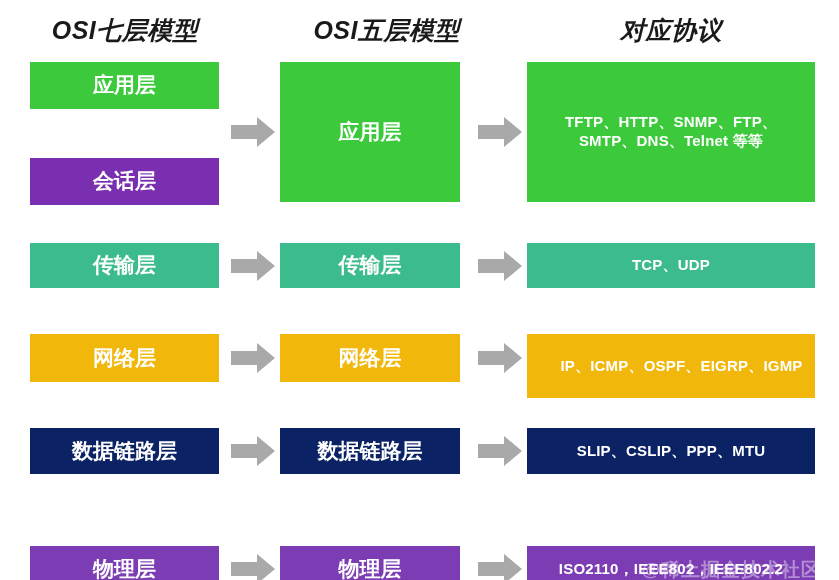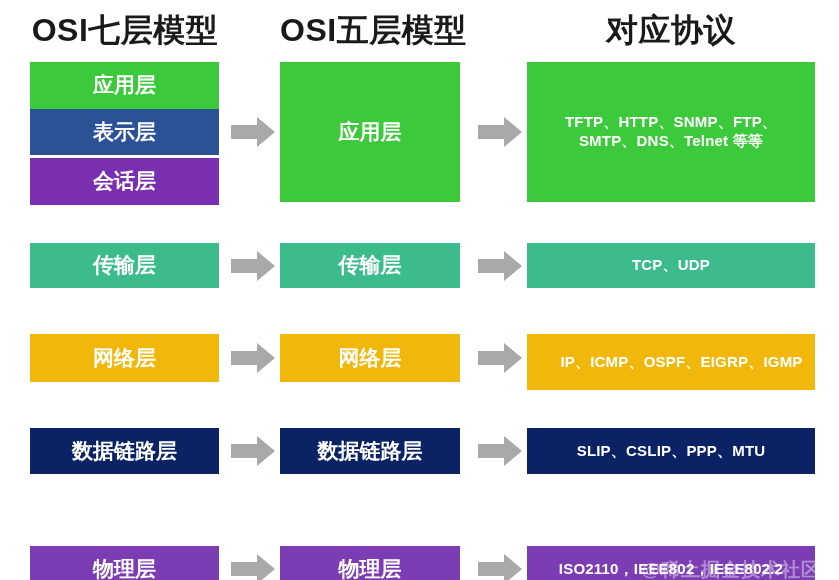--- a/index.html
+++ b/index.html
@@ -26,26 +26,27 @@
   .headers {
     position: absolute;
     top: 12px;
     left: 0;
     width: 839px;
     height: 44px;
   }
   .col-header {
     position: absolute;
     top: 0;
-    font-size: 32px;
+    font-size: 25px;
     font-weight: 700;
     color: #1a1a1a;
     letter-spacing: 0.5px;
     white-space: nowrap;
     line-height: 36px;
+    font-style: italic;
   }
   .col-header.h1 { left: 30px;  width: 190px; text-align: center; }
   .col-header.h2 { left: 280px; width: 180px; text-align: right; }
   .col-header.h3 { left: 527px; width: 288px; text-align: center; }
 
   
   .row {
     position: absolute;
     left: 0;
     width: 839px;
@@ -130,21 +131,20 @@
   <div class="headers">
     <div class="col-header h1">OSI七层模型</div>
     <div class="col-header h2">OSI五层模型</div>
     <div class="col-header h3">对应协议</div>
   </div>
 
   <div class="row row-r0">
 
     <div class="stack">
       <div class="sub s0" style="background-color: rgb(60, 201, 60);">应用层</div>
-      <div class="sub s1" style="background-color: rgb(43, 81, 150);">表示层</div>
       <div class="sub s2" style="background-color: rgb(122, 47, 176);">会话层</div>
     </div>
 
     <div class="arrow a-left" style="top:55px;">
       <svg viewBox="0 0 44 30" aria-hidden="true">
         <polygon points="0,8 26,8 26,0 44,15 26,30 26,22 0,22" fill="#A9A9A9"></polygon>
       </svg>
     </div>
 
     <div class="box layer-label col-mid" style="top: 0px; height: 140px; background-color: rgb(60, 201, 60);">应用层</div>
@@ -188,21 +188,21 @@
     </div>
 
     <div class="box layer-label col-mid" style="top: 0px; height: 48px; background-color: rgb(242, 183, 11);">网络层</div>
 
     <div class="arrow a-right" style="top:9px;">
       <svg viewBox="0 0 44 30" aria-hidden="true">
         <polygon points="0,8 26,8 26,0 44,15 26,30 26,22 0,22" fill="#A9A9A9"></polygon>
       </svg>
     </div>
 
-    <div class="box proto-label col-right" style="top: 0px; height: 56px; background-color: rgb(242, 183, 11); padding-left: 31px;">IP、ICMP、OSPF、EIGRP、IGMP</div>
+    <div class="box proto-label col-right" style="top: 0px; height: 64px; background-color: rgb(242, 183, 11); padding-left: 31px;">IP、ICMP、OSPF、EIGRP、IGMP</div>
   </div>
 
   <div class="row row-r3">
     <div class="box layer-label col-left" style="top: 0px; height: 46px; background-color: rgb(11, 34, 101);">数据链路层</div>
 
     <div class="arrow a-left" style="top:8px;">
       <svg viewBox="0 0 44 30" aria-hidden="true">
         <polygon points="0,8 26,8 26,0 44,15 26,30 26,22 0,22" fill="#A9A9A9"></polygon>
       </svg>
     </div>

